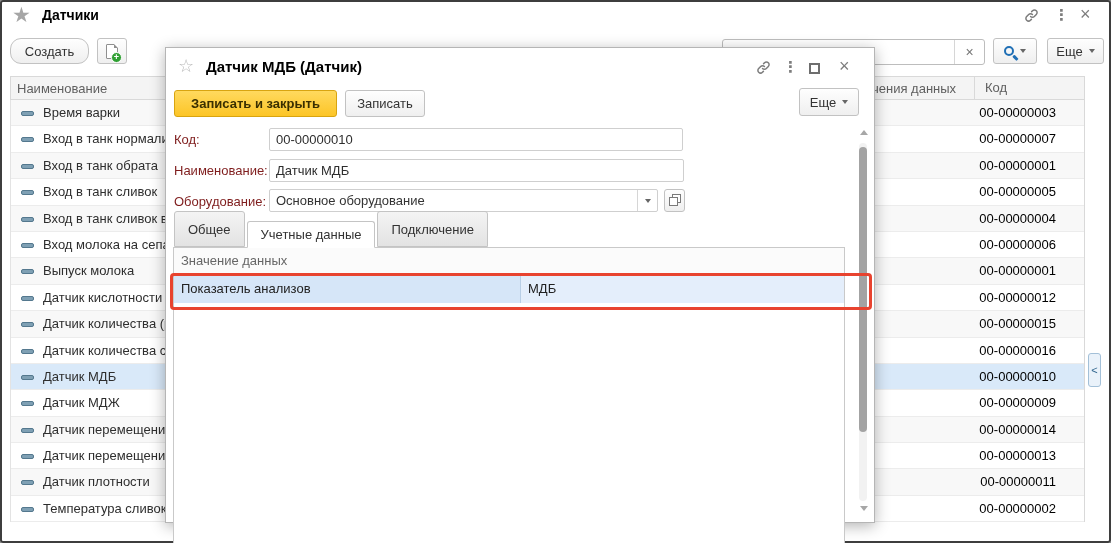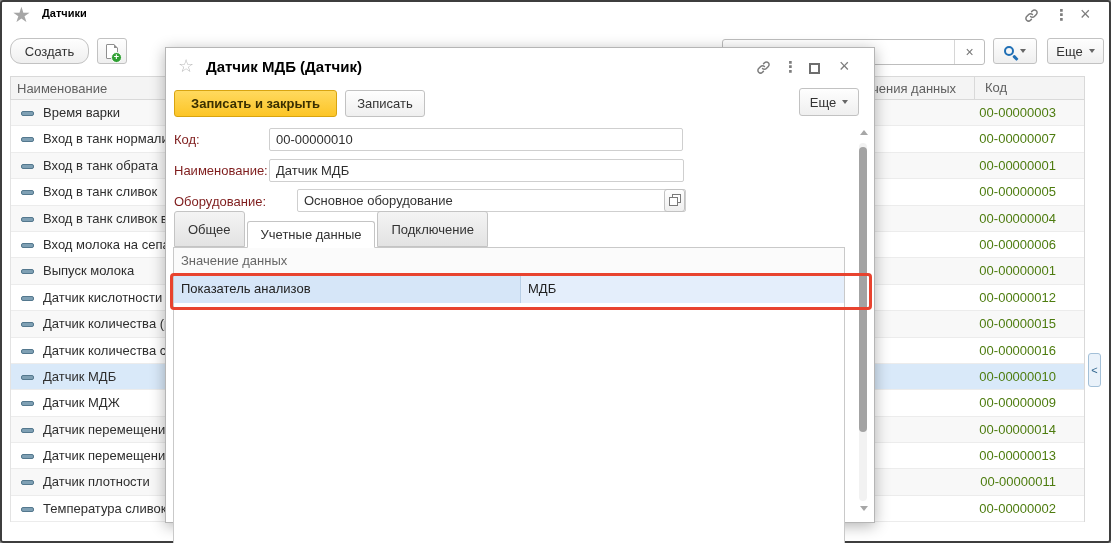--- a/index.html
+++ b/index.html
@@ -4,21 +4,21 @@
 <style>
   * { margin:0; padding:0; box-sizing:border-box; }
   body { font-family:"Liberation Sans","DejaVu Sans",sans-serif; background:#888; }
   .window {
     position:relative; width:1111px; height:543px; background:#fff;
     box-shadow: inset 0 0 0 2px #3e3e3e; border-radius:3px; overflow:hidden;
     font-size:13px; color:#333;
   }
   
   .app-star { position:absolute; left:12px; top:3px; font-size:21px; color:#a6a6a6; }
-  .app-title { position:absolute; left:42px; top:7px; font-size:11px; font-weight:bold; color:#000; }
+  .app-title { position:absolute; left:42px; top:7px; font-size:14px; font-weight:bold; color:#000; }
   .win-ico { position:absolute; top:7px; color:#7d7d7d; cursor:pointer; }
   .ico-link-main { left:1024px; top:8px; }
   .ico-dots-main { left:1054px; top:6px; font-size:15px; font-weight:bold; }
   .ico-close-main { left:1080px; top:4px; font-size:18px; }
   
   .btn {
     position:absolute; height:26px; background:linear-gradient(#fefefe,#efefef);
     border:1px solid #c2c2c2; border-radius:3px; color:#333; font-size:13px;
     display:flex; align-items:center; justify-content:center; gap:6px; cursor:pointer;
   }
@@ -53,21 +53,21 @@
   .tbl-head .h-code { position:absolute; left:963px; top:0; height:22px; line-height:22px; padding-left:10px;
     border-left:1px solid #d9d9d9; width:111px; }
   .rows { position:absolute; left:10px; top:100px; width:1075px;
     border-left:1px solid #e3e3e3; border-right:1px solid #d9d9d9; }
   .row { position:relative; height:26.4px; border-bottom:1px solid #ececec; background:#fff; cursor:pointer; }
   .row:nth-child(odd) { background:#f8f8f8; }
   .row.selected { background:#d9e9f9; }
   .dash { position:absolute; left:10px; top:11px; width:13px; height:5px; background:#7fa0b4;
     border:1px solid #54788e; border-radius:2px; }
   .row .name { position:absolute; left:32px; top:5px; color:#2e2e2e; white-space:nowrap; }
-  .row .code { position:absolute; right:28px; top:5px; color:#4d7c0f; }
+  .row .code { position:absolute; right:28px; top:5px; color:#000000; }
   .panel-toggle {
     position:absolute; left:1088px; top:353px; width:13px; height:34px;
     background:#eaf2fa; border:1px solid #a3c0d8; border-radius:3px; color:#33678f;
     font-size:11px; display:flex; align-items:center; justify-content:center; cursor:pointer;
   }
   
   .dialog {
     position:absolute; left:165px; top:47px; width:710px; height:476px; background:#fff;
     border:1px solid #b5b5b5; box-shadow:0 3px 14px rgba(0,0,0,.30); z-index:10;
   }
@@ -84,21 +84,21 @@
     font-weight:bold; color:#3a2f00;
   }
   .btn-save { left:179px; top:42px; width:80px; height:27px; }
   .btn-more-dlg { left:633px; top:40px; width:60px; height:28px; }
   .fld-label { position:absolute; left:8px; color:#7f1d1d; }
   .fld-input {
     position:absolute; left:103px; height:23px; border:1px solid #cfcfcf; border-radius:2px;
     font-size:13px; padding:0 6px; color:#2e2e2e; font-family:inherit; background:#fff; outline:none;
   }
   .combo { position:absolute; left:103px; width:389px; height:23px; border:1px solid #cfcfcf;
-    border-radius:2px; background:#fff; display:flex;margin-left:28px; }
+    border-radius:2px; background:#fff; display:flex; }
   .combo .val { flex:1; padding:3px 6px; white-space:nowrap; overflow:hidden; }
   .combo .dd { width:20px; border-left:1px solid #d6d6d6; display:flex; align-items:center; justify-content:center; cursor:pointer; }
   .btn-open { position:absolute; left:498px; top:141px; width:21px; height:23px; }
   .sq { position:relative; width:9px; height:9px; }
   .sq::before { content:""; position:absolute; left:2px; top:-2px; width:7px; height:7px; border:1px solid #7a7a7a; background:#fff; }
   .sq::after { content:""; position:absolute; left:-1px; top:1px; width:7px; height:7px; border:1px solid #7a7a7a; background:#fff; }
   .tabs { position:absolute; left:8px; top:172px; display:flex; align-items:flex-end; gap:2px; height:27px; z-index:2; }
   .tab { height:36px; padding:0 13px; background:linear-gradient(#f4f4f4,#e3e3e3); border:1px solid #c4c4c4;
     border-radius:3px 3px 0 0; display:flex; align-items:center; color:#333; cursor:pointer; white-space:nowrap; }
   .tab.active { height:27px; background:#fff; border-bottom:1px solid #fff; margin-bottom:-1px;text-align:center; }

